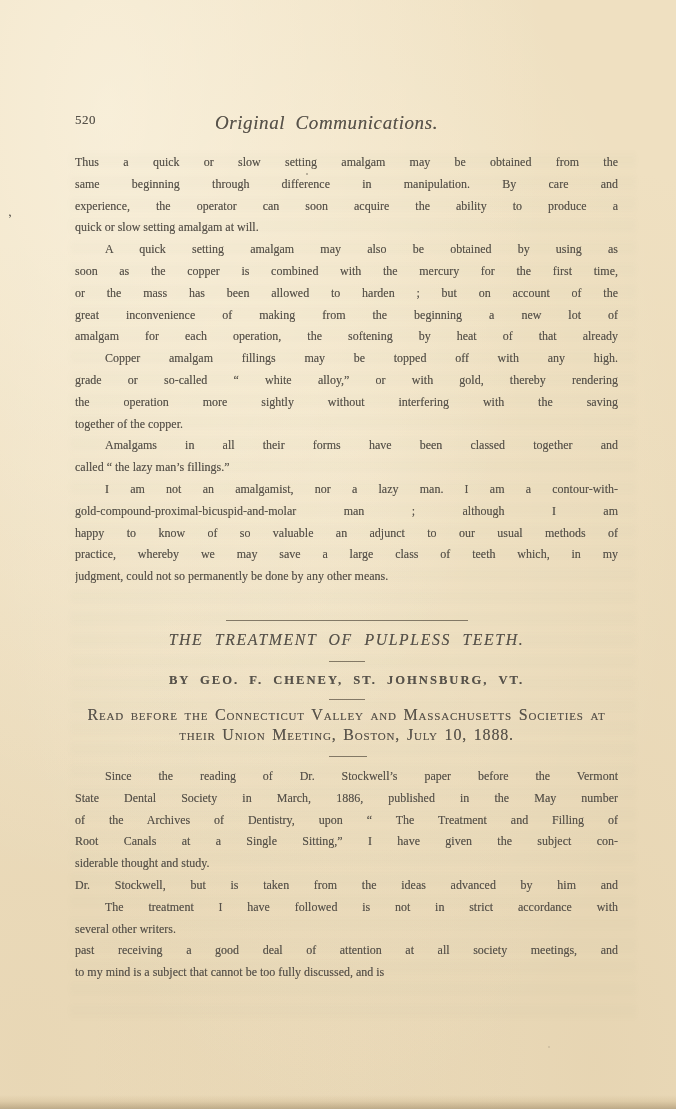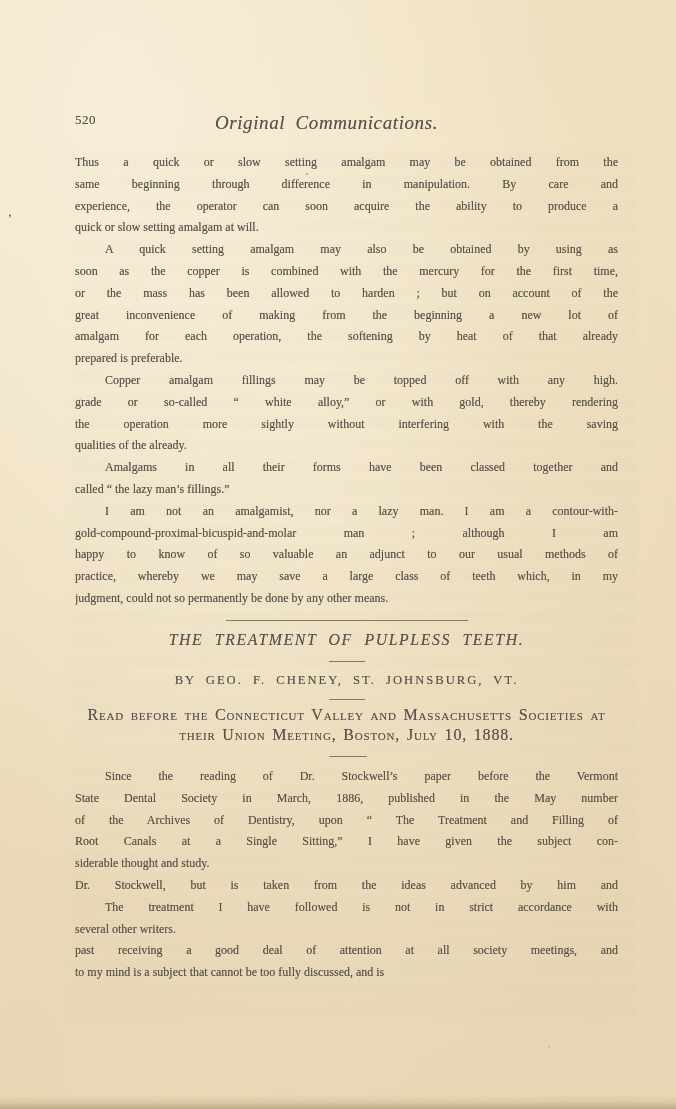--- a/index.html
+++ b/index.html
@@ -108,48 +108,47 @@
         <span class="line">same beginning through difference in manipulation.  By care and</span>
         <span class="line">experience, the operator can soon acquire the ability to produce a</span>
         <span class="line last">quick or slow setting amalgam at will.</span>
       </p>
       <p>
         <span class="line indent">A quick setting amalgam may also be obtained by using as</span>
         <span class="line">soon as the copper is combined with the mercury for the first time,</span>
         <span class="line">or the mass has been allowed to harden ; but on account of the</span>
         <span class="line">great inconvenience of making from the beginning a new lot of</span>
         <span class="line">amalgam for each operation, the softening by heat of that already</span>
-        <span class="line last">prepared is preferable.</span>
       </p>
       <p>
         <span class="line indent">Copper amalgam fillings may be topped off with any high.</span>
         <span class="line">grade or so-called “ white alloy,” or with gold, thereby rendering</span>
         <span class="line">the operation more sightly without interfering with the saving</span>
-        <span class="line last">qualities of the already.</span>
+        <span class="line last">together of the copper.</span>
       </p>
       <p>
         <span class="line indent">Amalgams in all their forms have been classed together and</span>
         <span class="line last">called “ the lazy man’s fillings.”</span>
       </p>
       <p>
         <span class="line indent">I am not an amalgamist, nor a lazy man.  I am a contour-with-</span>
         <span class="line">gold-compound-proximal-bicuspid-and-molar man ; although I am</span>
         <span class="line">happy to know of so valuable an adjunct to our usual methods of</span>
         <span class="line">practice, whereby we may save a large class of teeth which, in my</span>
         <span class="line last">judgment, could not so permanently be done by any other means.</span>
       </p>
     </div>
 
   <div class="rule rule-wide"></div>
 
   <div class="textblock article-title soft" style="position:absolute;font-style:italic;">THE TREATMENT OF PULPLESS TEETH.</div>
 
   <div class="rule rule-s1"></div>
 
-  <div class="textblock article-byline soft" style="position:absolute;">BY GEO. F. CHENEY, ST. JOHNSBURG, VT.</div>
+  <div class="textblock article-byline soft" style="position:absolute;font-weight:bold;">BY GEO. F. CHENEY, ST. JOHNSBURG, VT.</div>
 
   <div class="rule rule-s2"></div>
 
   <div class="textblock article-presented soft" style="position:absolute;">
     <span class="pres-line" style="display:block;">Read before the Connecticut Valley and Massachusetts Societies at</span>
     <span class="pres-line" style="display:block;">their Union Meeting, Boston, July 10, 1888.</span>
   </div>
 
   <div class="rule rule-s3"></div>
 

